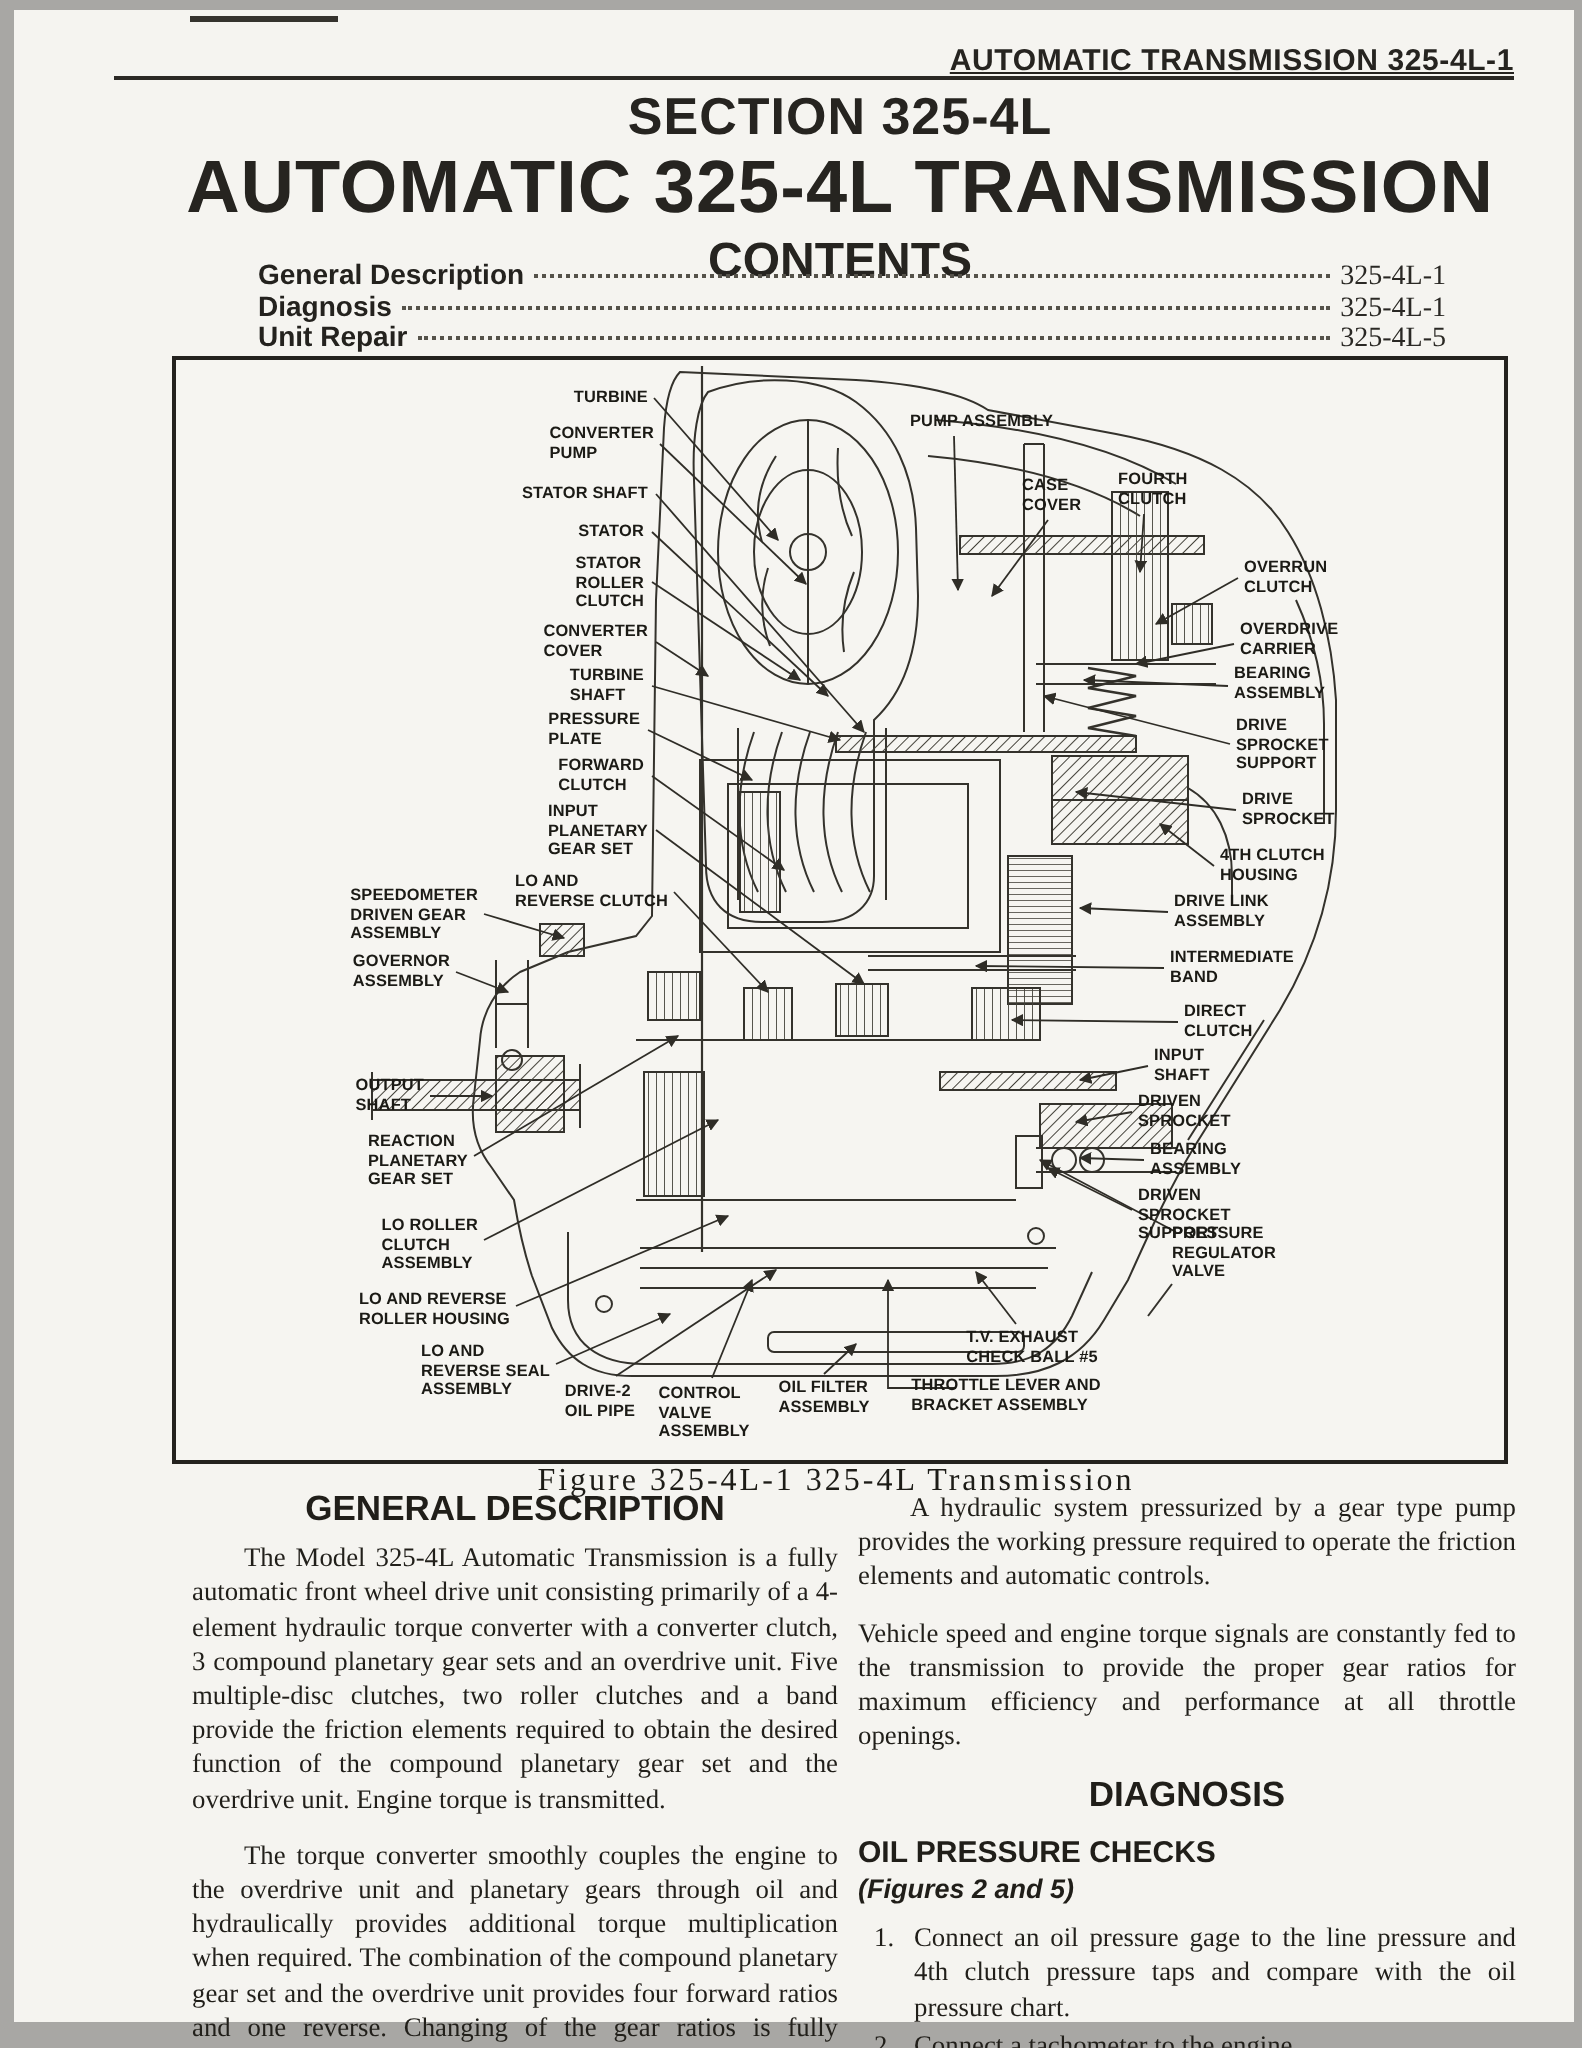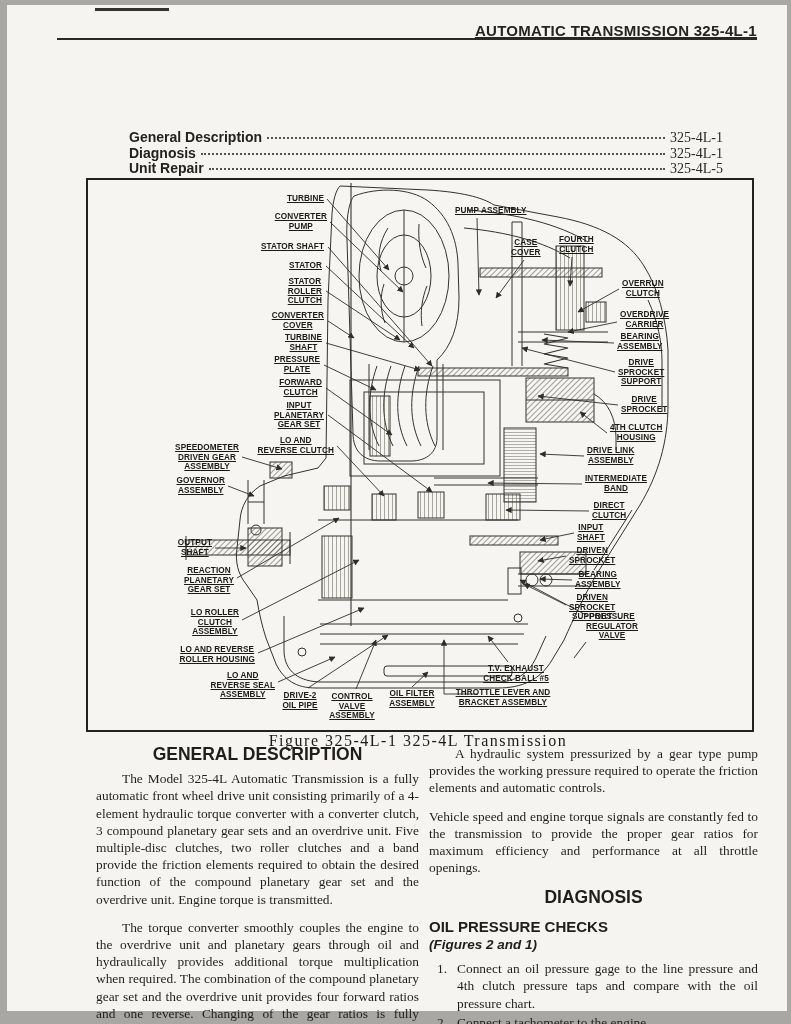--- a/index.html
+++ b/index.html
@@ -17,21 +17,21 @@
 
   .toc{position:absolute;left:122px;top:124px;width:594px;}
   .toc-row{display:flex;align-items:baseline;height:15.5px;}
   .toc-label{font:bold 14px "Liberation Sans",sans-serif;color:#24221e;white-space:nowrap;}
   .leader{flex:1;border-bottom:2px dotted #55524a;margin:0 5px;transform:translateY(-3px);}
   .toc-page{font:14px "Liberation Serif",serif;color:#2a2824;white-space:nowrap;}
 
   .figbox{position:absolute;left:79px;top:173px;width:664px;height:550px;border:2px solid #24221e;background:#f6f5f1;}
   .figbox svg{position:absolute;left:0;top:0;}
   .lbl{position:absolute;font:bold 8.2px/9.6px "Liberation Sans",sans-serif;letter-spacing:.1px;
-       color:#1b1a15;text-align:center;white-space:pre-line;text-decoration:underline;}
+       color:#1b1a15;white-space:pre-line;}
   .c{transform:translateX(-50%);}
 
   .caption{position:absolute;left:79px;top:727px;width:664px;text-align:center;
            font:16px "Liberation Serif",serif;letter-spacing:1.5px;color:#1d1c17;}
 
   .col{position:absolute;top:740px;}
   .col-left{left:89px;width:323px;}
   .col-right{left:422px;width:329px;}
   .sec-h{font:bold 17.5px/1.1 "Liberation Sans",sans-serif;text-align:center;color:#201e19;margin:0 0 6px 0;}
   .bodyp{font:13.4px/17.2px "Liberation Serif",serif;text-align:justify;margin:0 0 11px 0;text-indent:26px;color:#211f1a;}
@@ -44,20 +44,25 @@
 </style>
 </head>
 <body>
 
 <div class="paper">
   <div class="artifact"></div>
 
   <div class="abs running" style="right:30px;top:17px;">AUTOMATIC TRANSMISSION  325-4L-1</div>
   <div class="rule" style="left:50px;top:33px;width:700px;"></div>
 
+  <div class="titleblock">
+    <div class="h-section">SECTION 325-4L</div>
+    <div class="h-main">AUTOMATIC 325-4L TRANSMISSION</div>
+    <div class="h-contents">CONTENTS</div>
+  </div>
 
   <div class="toc">
     <div class="toc-row">
       <span class="toc-label">General Description</span>
       <span class="leader"></span>
       <span class="toc-page">325-4L-1</span>
     </div>
     <div class="toc-row">
       <span class="toc-label">Diagnosis</span>
       <span class="leader"></span>
@@ -301,21 +306,21 @@
     <h2 class="sec-h">GENERAL DESCRIPTION</h2>
     <p class="bodyp">The Model 325-4L Automatic Transmission is a fully automatic front wheel drive unit consisting primarily of a 4-element hydraulic torque converter with a converter clutch, 3 compound planetary gear sets and an overdrive unit. Five multiple-disc clutches, two roller clutches and a band provide the friction elements required to obtain the desired function of the compound planetary gear set and the overdrive unit. Engine torque is transmitted.</p>
     <p class="bodyp">The torque converter smoothly couples the engine to the overdrive unit and planetary gears through oil and hydraulically provides additional torque multiplication when required. The combination of the compound planetary gear set and the overdrive unit provides four forward ratios and one reverse. Changing of the gear ratios is fully automatic in relation to vehicle speed and engine torque.</p>
   </div>
 
   <div class="col col-right">
     <p class="bodyp">A hydraulic system pressurized by a gear type pump provides the working pressure required to operate the friction elements and automatic controls.</p>
     <p class="bodyp noindent">Vehicle speed and engine torque signals are constantly fed to the transmission to provide the proper gear ratios for maximum efficiency and performance at all throttle openings.</p>
     <h2 class="sec-h" style="margin-top:12px;">DIAGNOSIS</h2>
     <h3 class="sub-h">OIL PRESSURE CHECKS</h3>
-    <div class="fig-note">(Figures 2 and 1)</div>
+    <div class="fig-note">(Figures 2 and 5)</div>
     <ol class="steps">
       <li>
         <span class="num">1.</span>
         <span>Connect an oil pressure gage to the line pressure and 4th clutch pressure taps and compare with the oil pressure chart.</span>
       </li>
       <li>
         <span class="num">2.</span>
         <span>Connect a tachometer to the engine.</span>
       </li>
     </ol>

